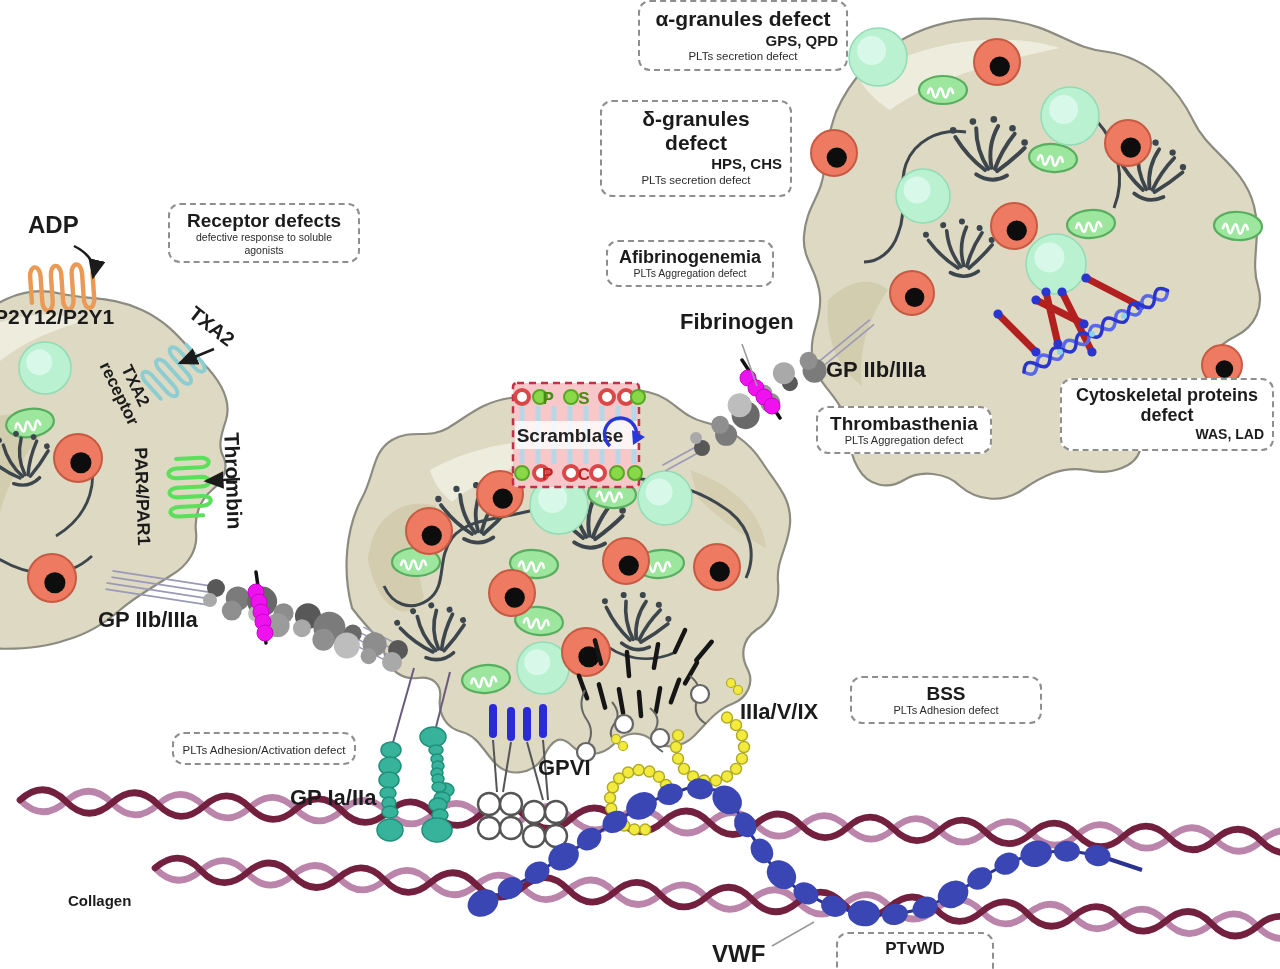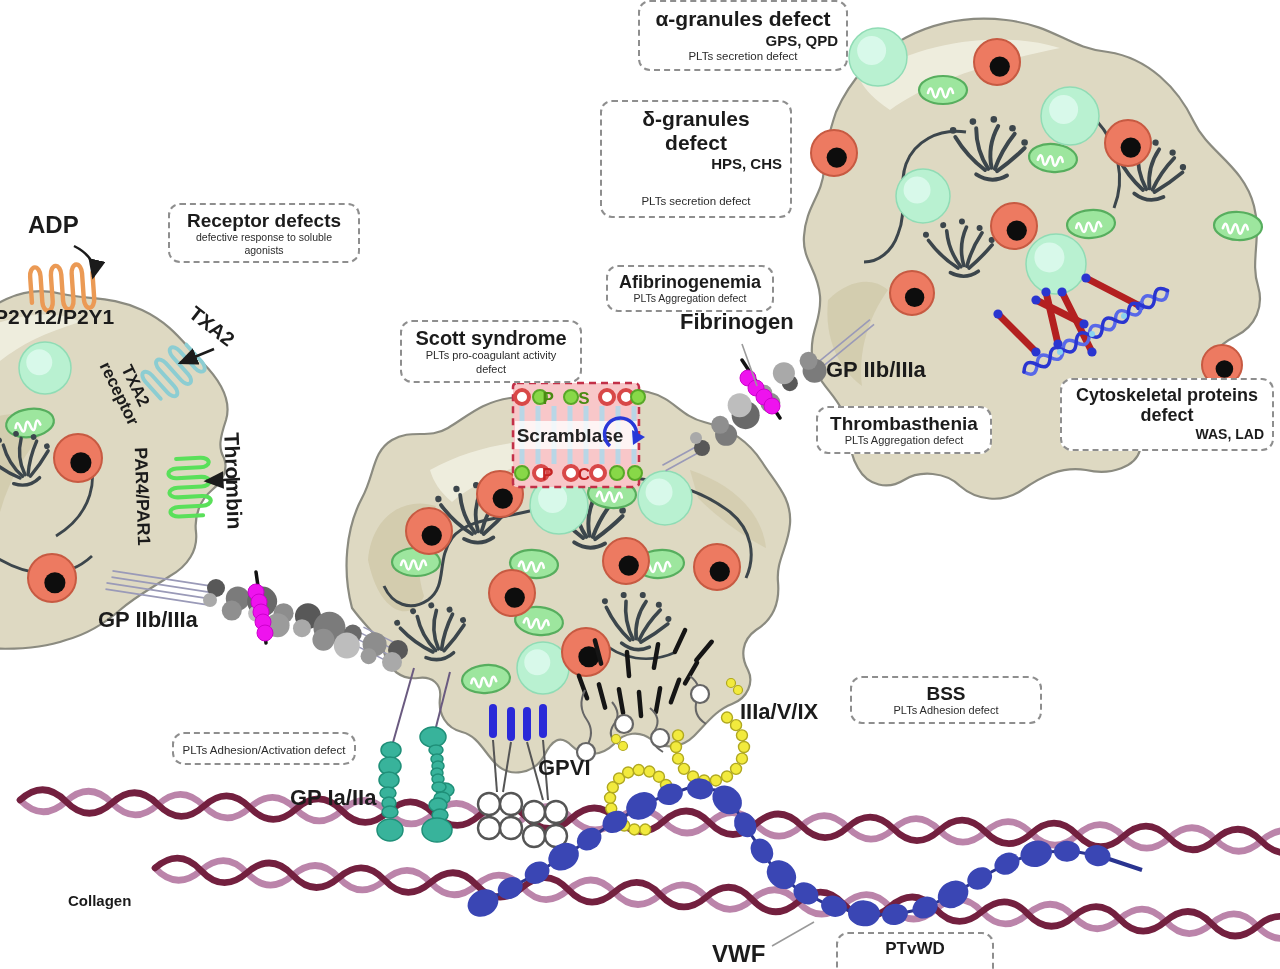--- a/index.html
+++ b/index.html
@@ -568,33 +568,29 @@
   </div>
 
   <div class="box" style="left:638px;top:0px;width:210px">
     <div class="box-title" style="font-size:21px">α-granules defect</div>
     <div class="box-genes" style="font-size:15px">GPS, QPD</div>
     <div class="box-sub" style="font-size:11.5px">PLTs secretion defect</div>
   </div>
 
   <div class="box" style="left:600px;top:100px;width:192px;padding-bottom:8px">
     <div class="box-title" style="font-size:21px">δ-granules defect</div>
-    <div class="box-genes" style="font-size:15px;margin-bottom:21px">HPS, CHS</div>
+    <div class="box-genes" style="font-size:15px;margin-bottom:0">HPS, CHS</div>
     <div class="box-sub" style="font-size:11.5px">PLTs secretion defect</div>
   </div>
 
-  <div class="box" style="left:606px;top:265px;width:168px">
+  <div class="box" style="left:606px;top:240px;width:168px">
     <div class="box-title" style="font-size:18px">Afibrinogenemia</div>
     <div class="box-sub" style="font-size:10.5px">PLTs Aggregation defect</div>
   </div>
 
-  <div class="box" style="left:400px;top:320px;width:182px">
-    <div class="box-title" style="font-size:20px">Scott syndrome</div>
-    <div class="box-sub" style="font-size:11px">PLTs pro-coagulant activity defect</div>
-  </div>
 
   <div class="box" style="left:816px;top:406px;width:176px">
     <div class="box-title" style="font-size:19px">Thrombasthenia</div>
     <div class="box-sub" style="font-size:11px">PLTs Aggregation defect</div>
   </div>
 
   <div class="box" style="left:1060px;top:378px;width:214px">
     <div class="box-title" style="font-size:18px">Cytoskeletal proteins defect</div>
     <div class="box-genes" style="font-size:14px">WAS, LAD</div>
   </div>

